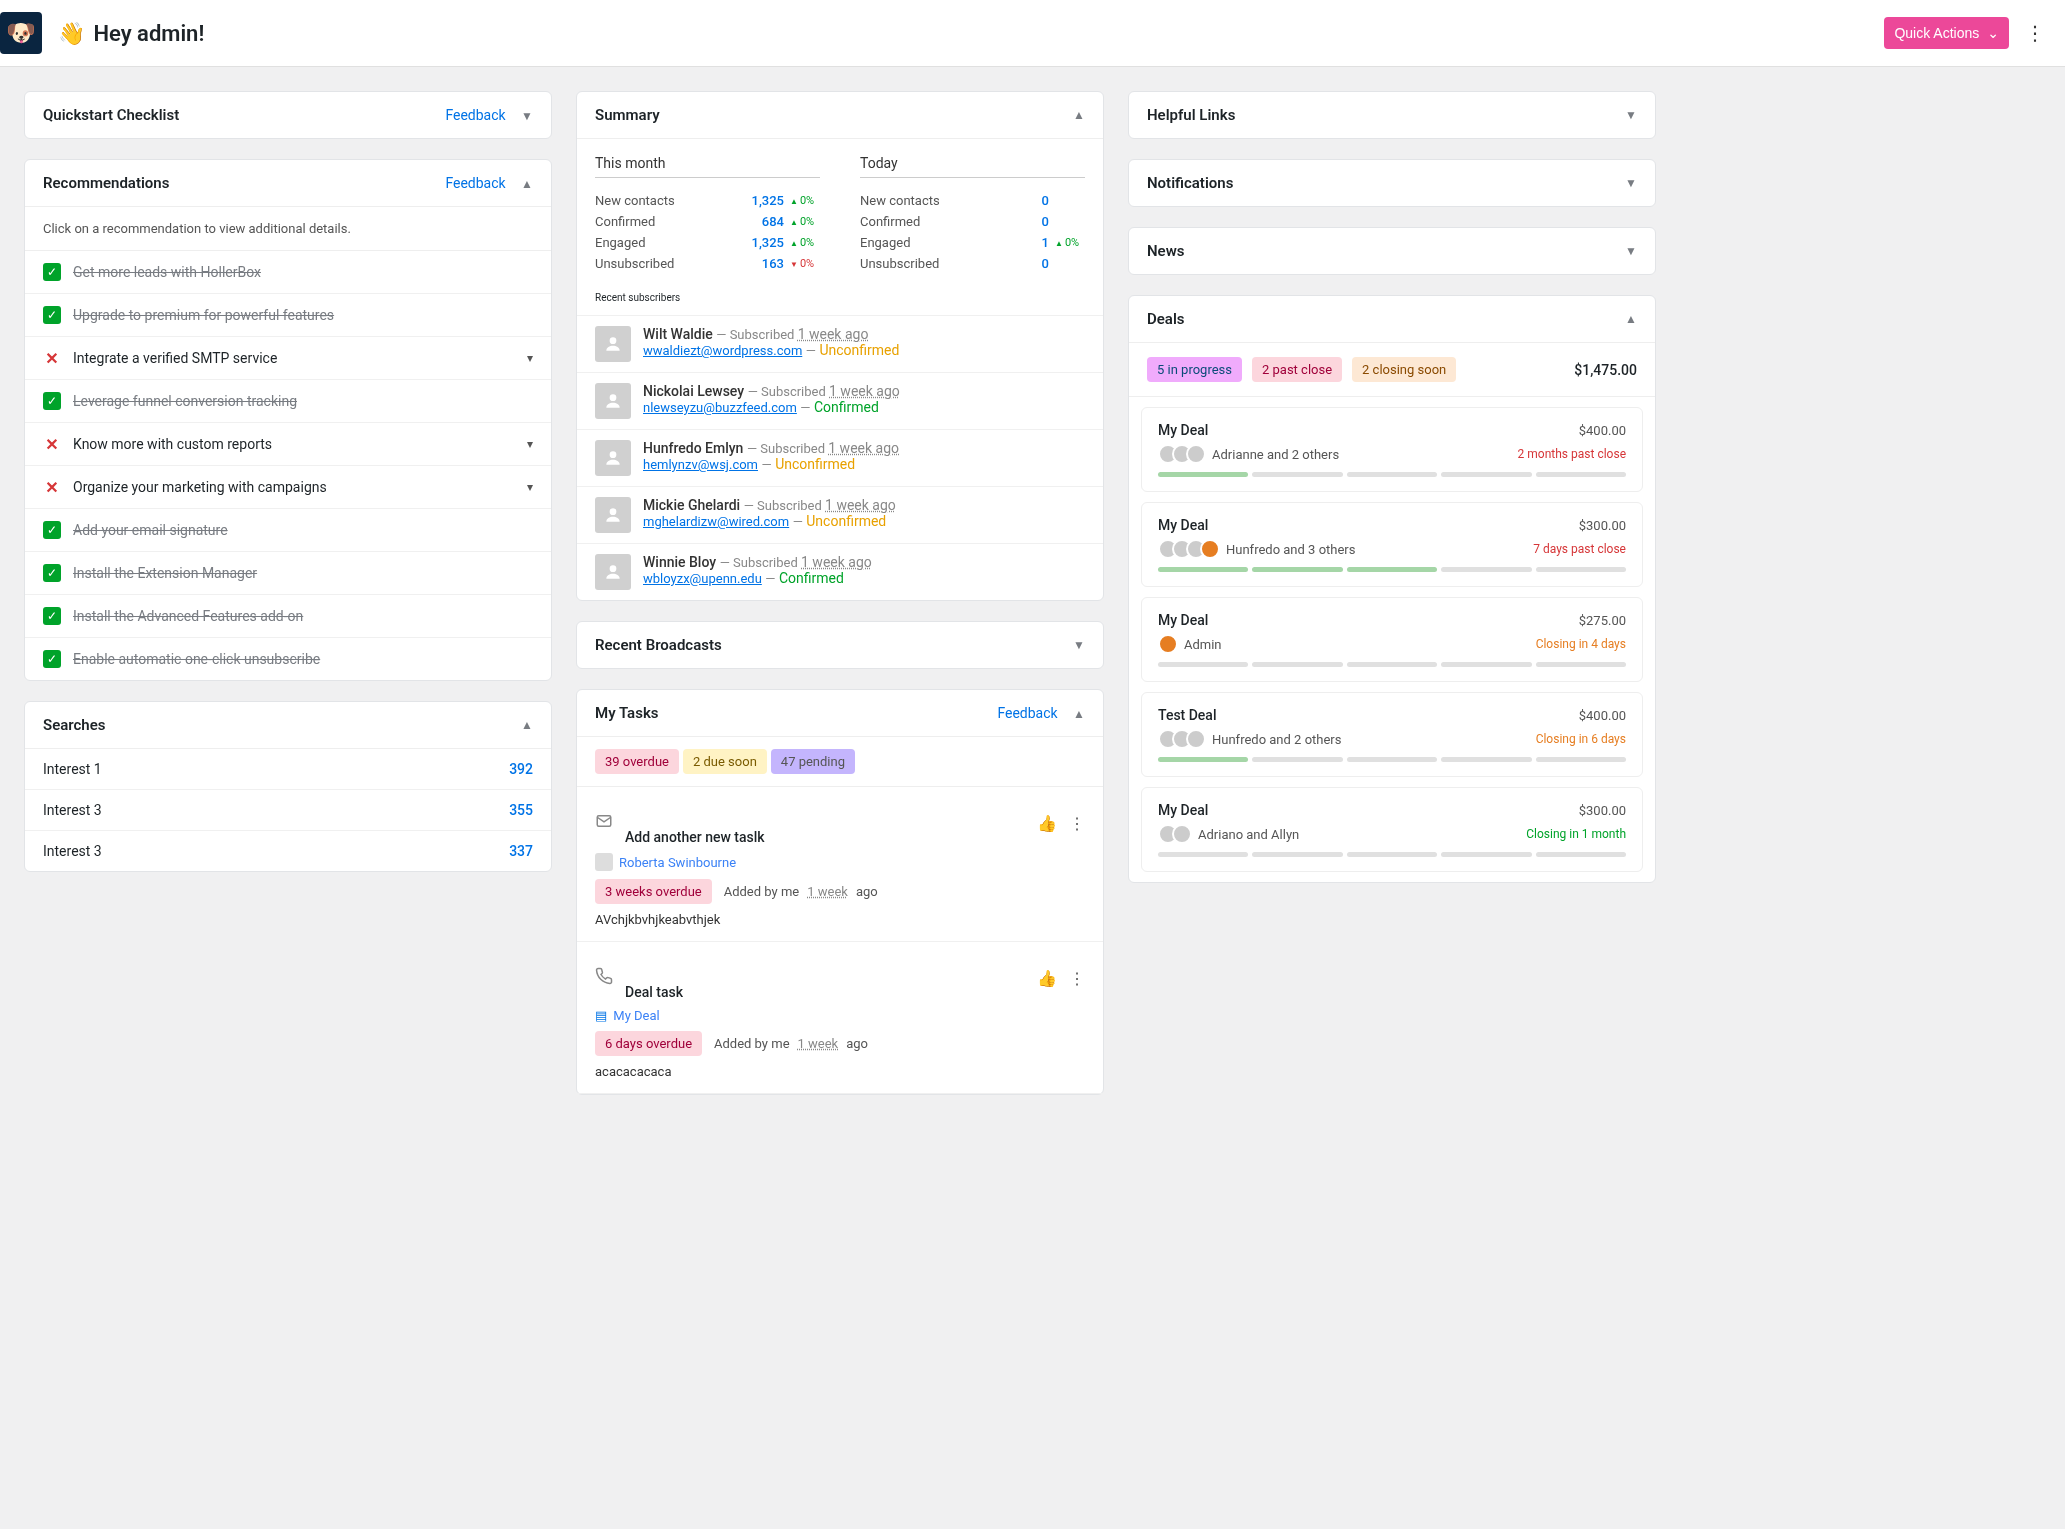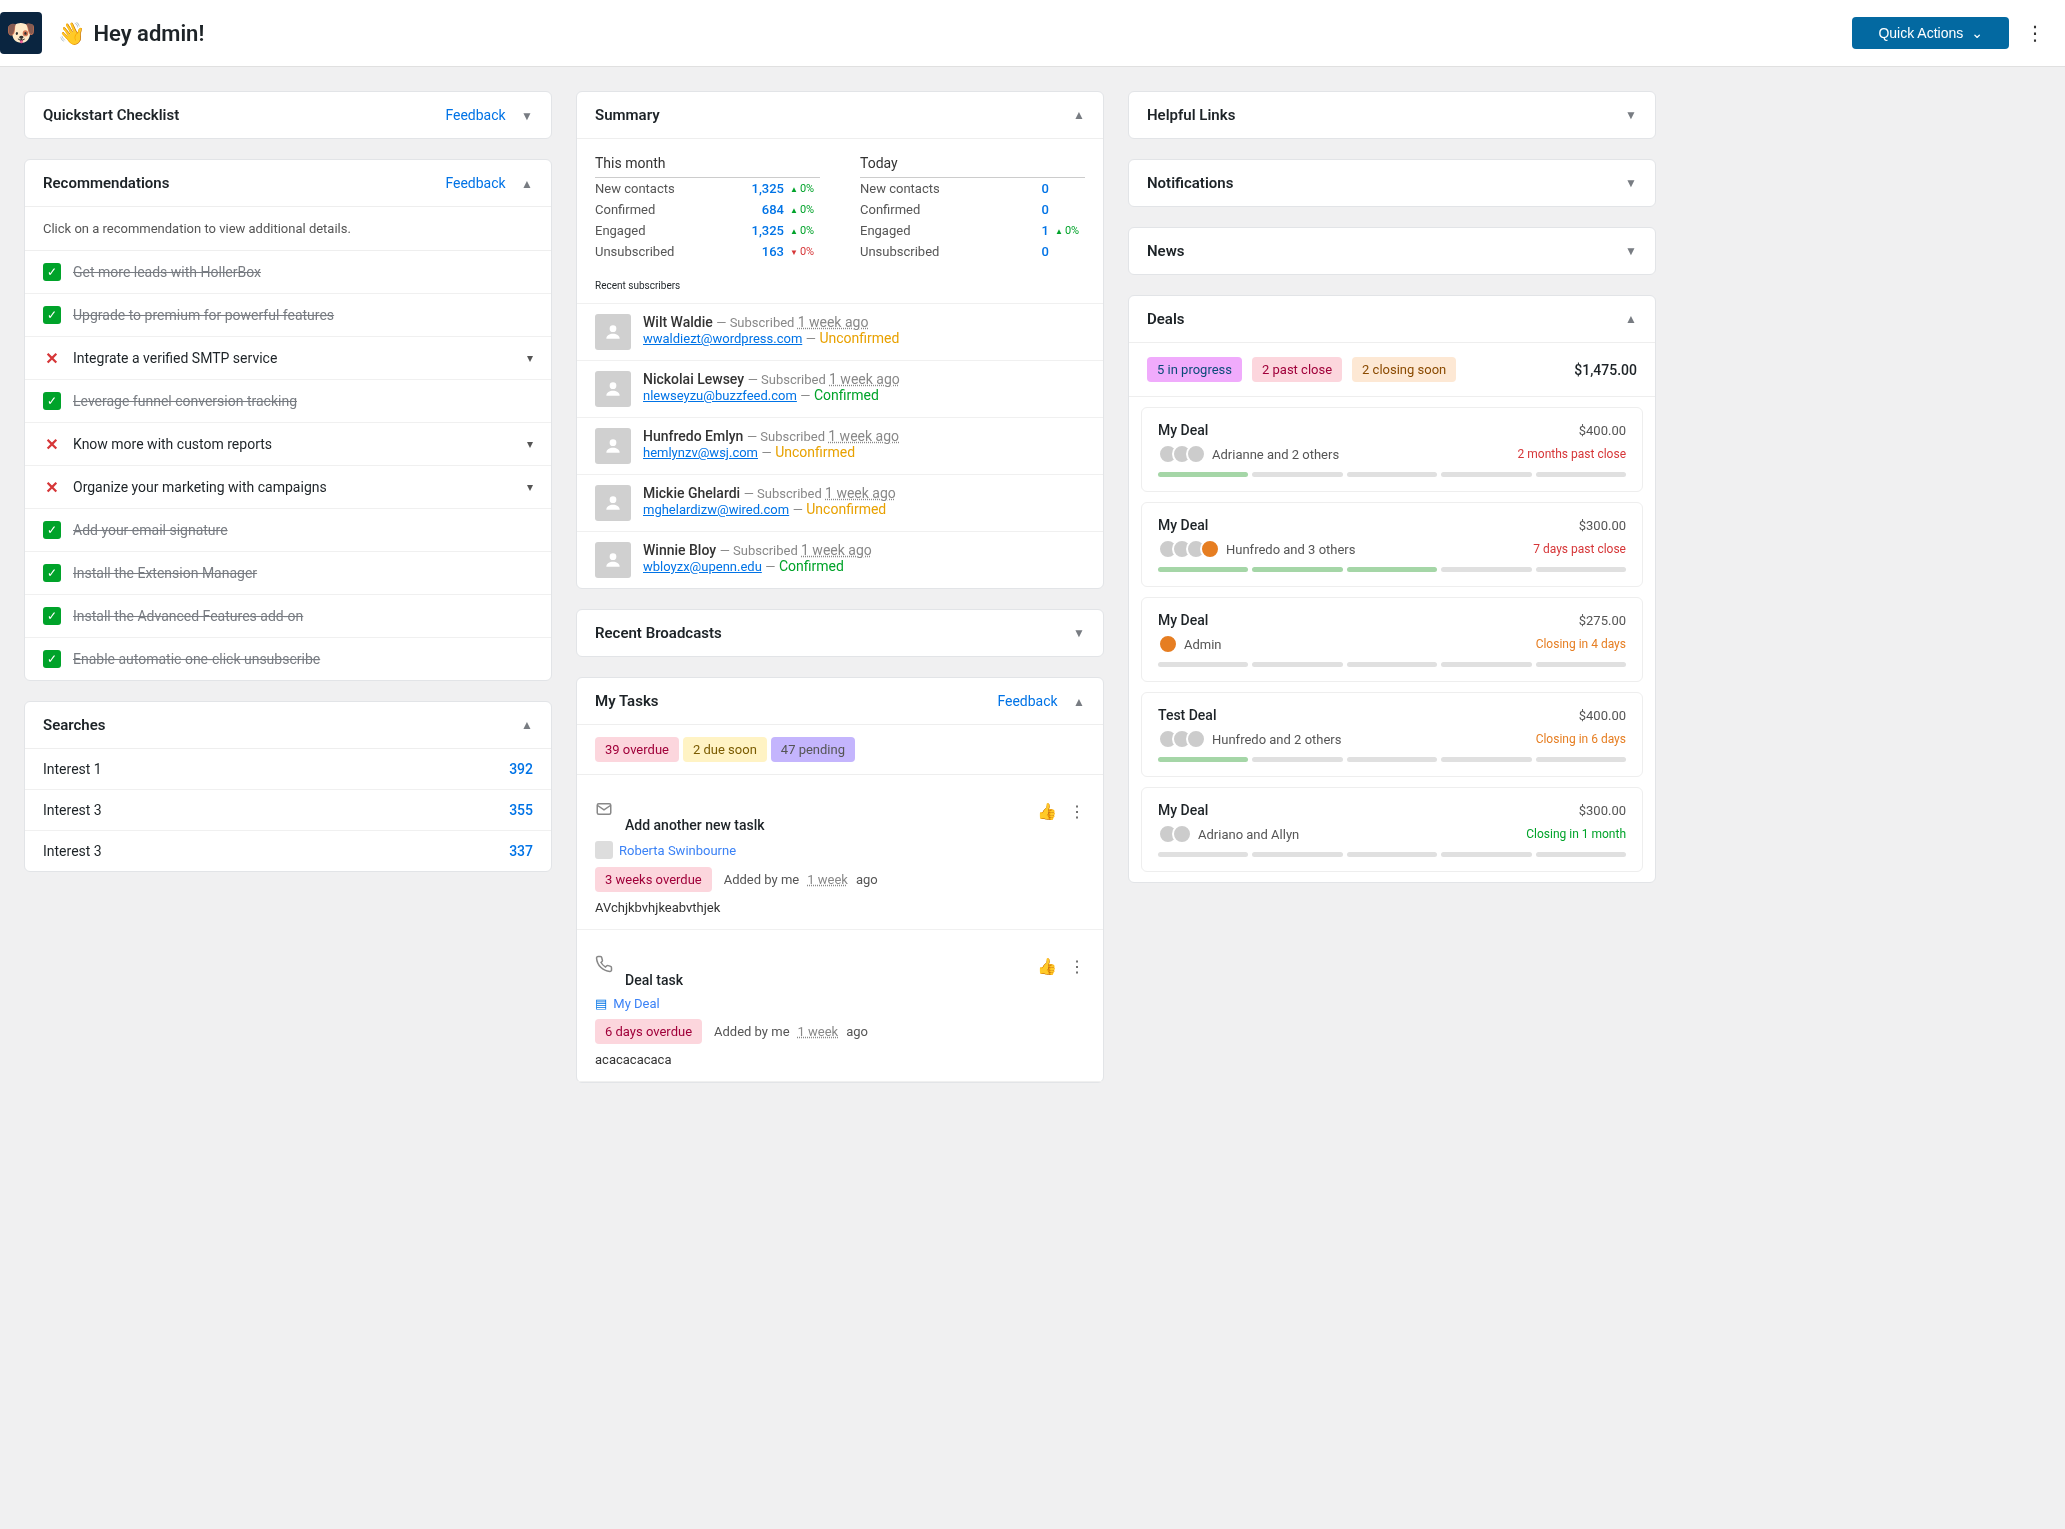--- a/index.html
+++ b/index.html
@@ -1,21 +1,21 @@
 <!DOCTYPE html>
 <html><head>
 <meta charset="utf-8">
 <style>
 * { box-sizing: border-box; margin: 0; padding: 0; }
 body { font-family: -apple-system, BlinkMacSystemFont, "Segoe UI", Roboto, sans-serif; background: #f0f0f1; color: #1d2327; font-size: 14px; }
 .header { background: #fff; display: flex; align-items: center; padding: 12px 20px; border-bottom: 1px solid #e0e0e0; }
 .logo { width: 42px; height: 42px; background: #0a2540; border-radius: 4px; display:flex; align-items:center; justify-content:center; font-size:24px; margin-left:-20px; margin-right:16px; padding:4px;}
 .greeting { font-size: 22px; font-weight: 600; display:flex; align-items:center; gap:8px;}
 .header-actions { margin-left: auto; display: flex; align-items: center; gap: 16px; }
-.quick-actions-btn { background: #0369a1; color: #fff; border: none; padding: 8px 26px; border-radius: 4px; font-size: 14px; font-weight:500; display:flex; align-items:center; gap:8px; cursor:pointer;}
+.quick-actions-btn { background: #ec4899; color: #fff; border: none; padding: 8px 10px; border-radius: 4px; font-size: 14px; font-weight:500; display:flex; align-items:center; gap:8px; cursor:pointer;}
 .kebab { font-size: 20px; cursor: pointer; color: #333; }
 .page { display: grid; grid-template-columns: 1fr 1fr 1fr; gap: 24px; padding: 24px; max-width: 1680px; }
 .card { background: #fff; border: 1px solid #e2e4e7; border-radius: 6px; margin-bottom: 20px; }
 .card-head { padding: 14px 18px; display: flex; align-items: center; justify-content: space-between; border-bottom: 1px solid #eee; }
 .card-head.noborder { border-bottom: none; }
 .card-title { font-size: 15px; font-weight: 600; }
 .card-toggle { color: #787c82; cursor: pointer; font-size:12px;}
 .feedback-link { color: #0073e6; text-decoration: none; font-size: 14px; margin-right:12px;}
 .rec-hint { padding: 14px 18px; color: #555; border-bottom:1px solid #eee; font-size:13px;}
 .rec-item { padding: 12px 18px; display: flex; align-items: center; gap: 12px; border-bottom: 1px solid #f0f0f0; font-size:14px; cursor:pointer;}
@@ -23,21 +23,21 @@
 .check-icon { width:18px; height:18px; display:inline-flex; align-items:center; justify-content:center; border-radius:3px; flex-shrink:0;}
 .check-icon.done { background:#00a32a; color:#fff; font-size:12px;}
 .check-icon.undone { color:#d63638; font-weight:bold; font-size:16px;}
 .rec-label.struck { text-decoration: line-through; color:#787c82;}
 .chev { margin-left:auto; color:#555; font-size:12px;}
 .search-row { display:flex; justify-content:space-between; padding:12px 18px; border-bottom:1px solid #f0f0f0; font-size:14px;}
 .search-row:last-child{border-bottom:none;}
 .search-count { color:#0073e6; font-weight:500;}
 .summary-cols { display:flex; gap:40px; padding:16px 18px 8px;}
 .sum-col { flex:1;}
-.sum-col-title { font-size:14px; color:#333; border-bottom:1px solid #ccc; padding-bottom:6px; margin-bottom:0;}
+.sum-col-title { font-size:14px; color:#333; border-bottom:1px solid #ccc; padding-bottom:6px; margin-bottom:12px;}
 .sum-row { display:flex; align-items:center; font-size:13px; padding:3px 0; color:#555;}
 .sum-row .lbl { flex:1;}
 .sum-row .val { color:#0073e6; font-weight:500; min-width:36px; text-align:right;margin-left:16px;}
 .sum-row .delta { font-size:11px; margin-left:6px; min-width:30px;}
 .delta.up::before{content:"▲ "; font-size:8px;}
 .delta.down::before{content:"▼ "; font-size:8px;}
 .delta.green{color:#00a32a;}
 .delta.red{color:#d63638;}
 .section-sub { padding: 10px 18px 12px; font-weight:400; font-size:10px;}
 .sub-item { display:flex; gap:12px; padding:10px 18px; border-top:1px solid #f0f0f0;}

